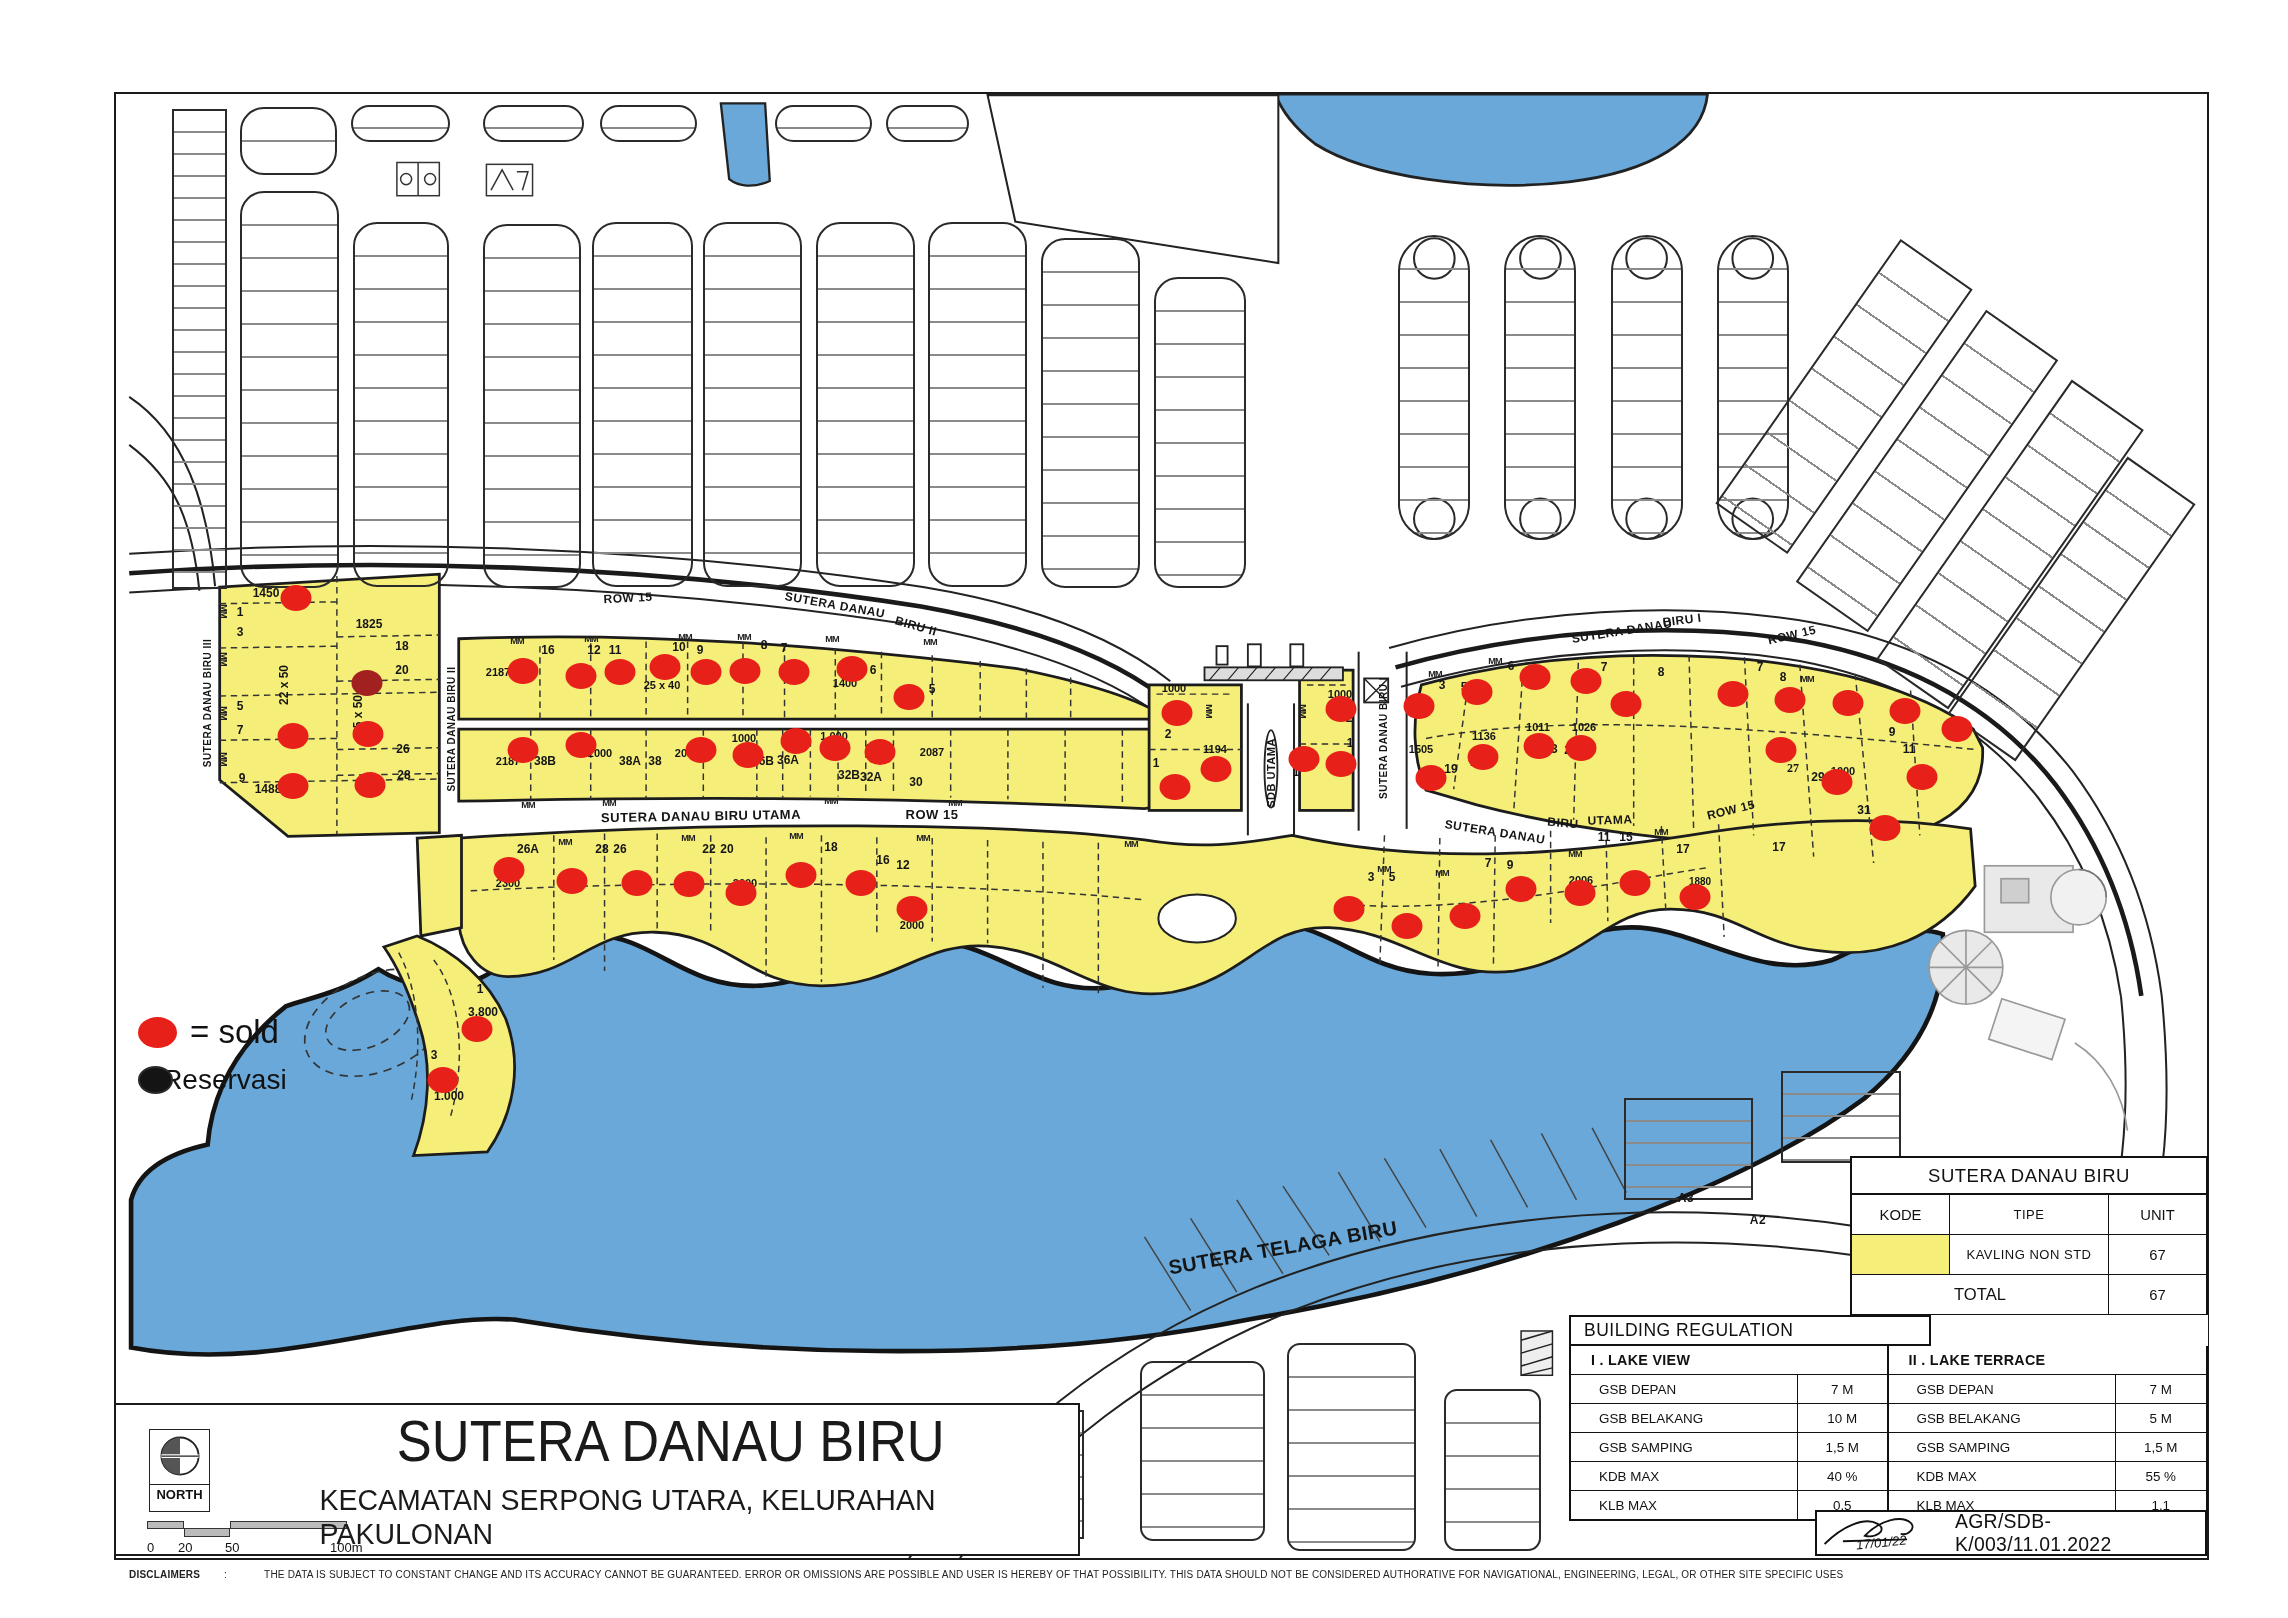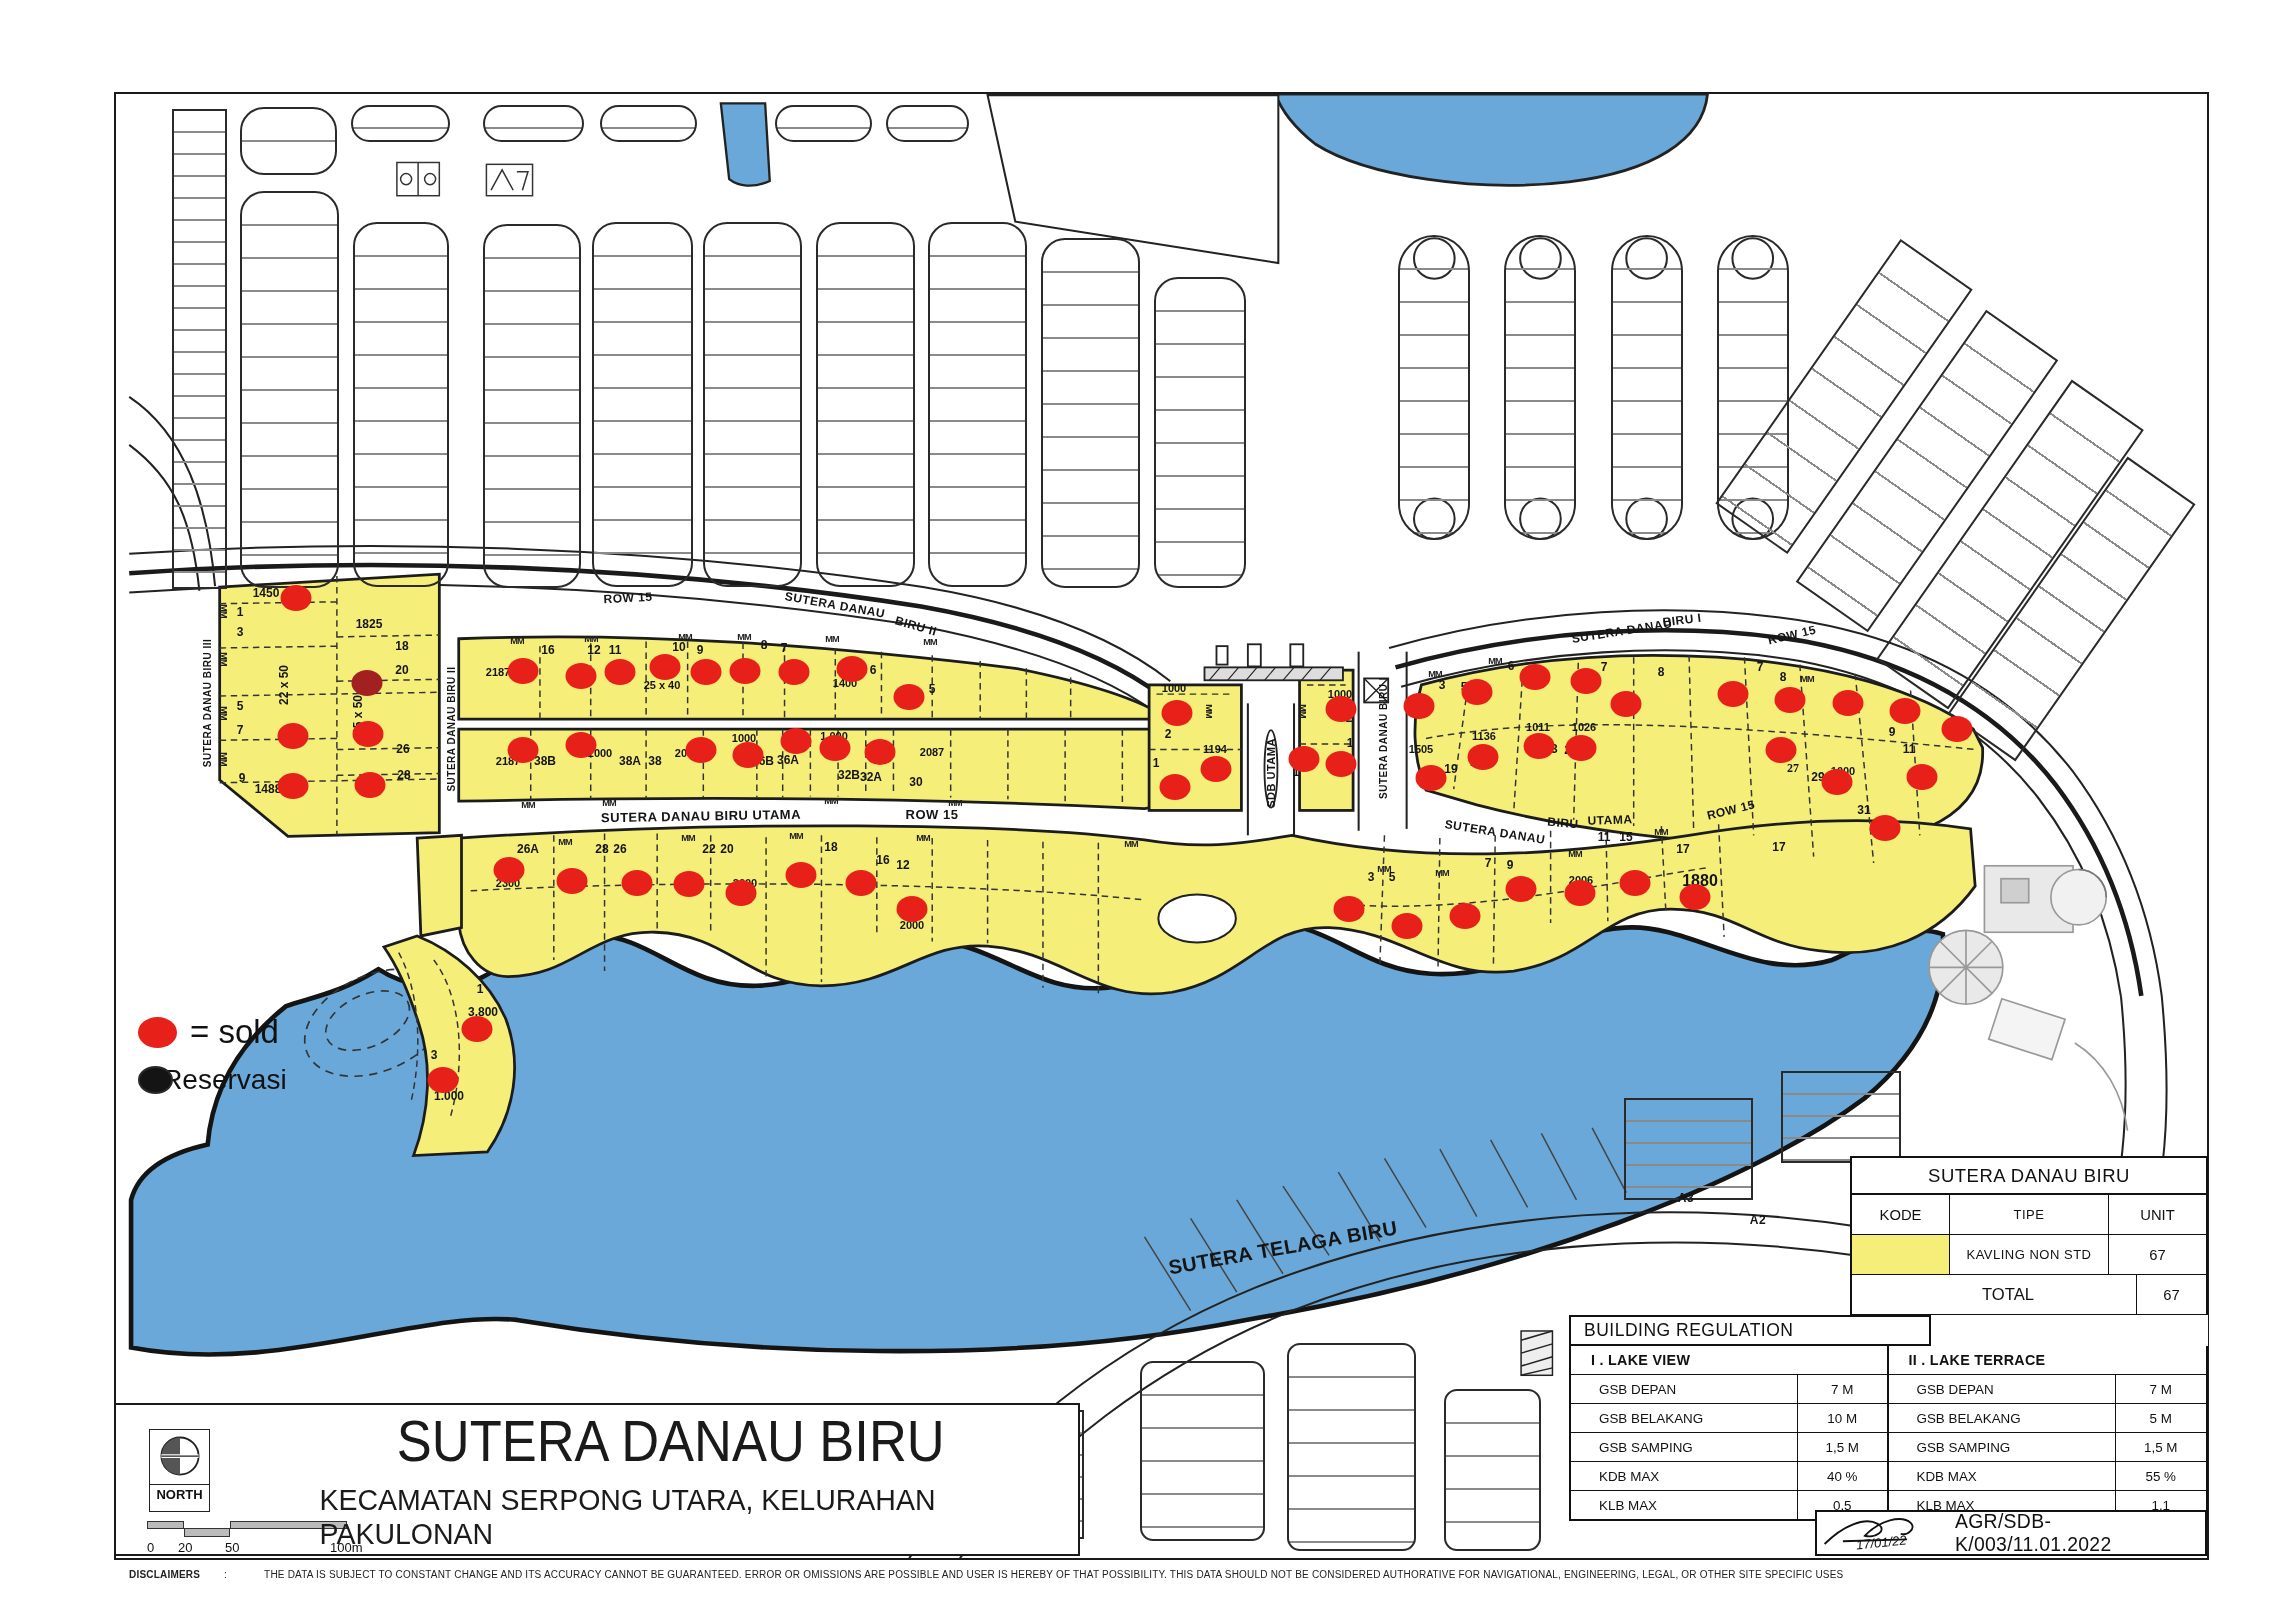--- a/index.html
+++ b/index.html
@@ -45,21 +45,21 @@
   #scale-labels span{position:absolute;top:18.5px;font-size:13px;color:#111;}
   .tb-main{flex:1;display:flex;flex-direction:column;align-items:center;justify-content:center;padding-right:37px;}
   .tb-title{font-size:57px;letter-spacing:0px;transform:scaleX(.92);color:#1a1a1a;font-weight:400;}
   .tb-sub{font-size:30px;margin-top:9.2px;transform:scaleX(.95);color:#1a1a1a;font-weight:400;}
   
   .unittable{position:absolute;left:1850px;top:1156px;width:358px;z-index:6;background:#fff;
     border:2.3px solid #111;box-sizing:border-box;font-size:14.8px;}
   .ut-title{height:35px;border-bottom:2.3px solid #111;display:flex;align-items:center;justify-content:center;
     font-size:18.5px;letter-spacing:0.5px;}
   .ut-row{display:flex;height:39px;border-bottom:1.8px solid #111;}
-  .ut-row:last-child{border-bottom:none;padding-left:28px;}
+  .ut-row:last-child{border-bottom:none;}
   .ut-cell{display:flex;align-items:center;justify-content:center;box-sizing:border-box;}
   .c-kode{width:98px;border-right:1.8px solid #111;}
   .c-tipe{width:159px;border-right:1.8px solid #111;font-size:13px;letter-spacing:0.5px;}
   .c-unit{flex:1;}
   .c-total{width:257px;border-right:1.8px solid #111;font-size:16.6px;}
   .kode-swatch{width:100%;height:100%;}
   
   .bregs{position:absolute;left:1569px;top:1315px;width:639px;z-index:6;background:#fff;box-sizing:border-box;}
   .br-title{width:362px;height:31px;border:2.3px solid #111;box-sizing:border-box;display:flex;align-items:center;
     padding-left:13px;font-size:17.5px;letter-spacing:0.5px;background:#fff;}
@@ -370,21 +370,21 @@
       <div class="lot" style="left: 903px; top: 865px; transform: translate(-50%, -50%) rotate(0deg);">12</div>
       <div class="lot" style="left: 912px; top: 925px; font-size: 11px; transform: translate(-50%, -50%) rotate(0deg);">2000</div>
       <div class="lot" style="left: 1371px; top: 877px; transform: translate(-50%, -50%) rotate(0deg);">3</div>
       <div class="lot" style="left: 1392px; top: 877px; transform: translate(-50%, -50%) rotate(0deg);">5</div>
       <div class="lot" style="left: 1488px; top: 863px; transform: translate(-50%, -50%) rotate(0deg);">7</div>
       <div class="lot" style="left: 1510px; top: 865px; transform: translate(-50%, -50%) rotate(0deg);">9</div>
       <div class="lot" style="left: 1581px; top: 880px; font-size: 11px; transform: translate(-50%, -50%) rotate(0deg);">2006</div>
       <div class="lot" style="left: 1604px; top: 837px; transform: translate(-50%, -50%) rotate(0deg);">11</div>
       <div class="lot" style="left: 1626px; top: 837px; transform: translate(-50%, -50%) rotate(0deg);">15</div>
       <div class="lot" style="left: 1683px; top: 849px; transform: translate(-50%, -50%) rotate(0deg);">17</div>
-      <div class="lot" style="left: 1700px; top: 881px; font-size: 16px; transform: translate(-50%, -50%) rotate(0deg); text-align: center;">1880</div>
+      <div class="lot" style="left: 1700px; top: 881px; font-size: 10px; transform: translate(-50%, -50%) rotate(0deg); text-align: center;">1880</div>
       <div class="lot" style="left: 480px; top: 989px; transform: translate(-50%, -50%) rotate(0deg);">1</div>
       <div class="lot" style="left: 483px; top: 1012px; font-size: 12px; transform: translate(-50%, -50%) rotate(0deg);">3.800</div>
       <div class="lot" style="left: 434px; top: 1055px; transform: translate(-50%, -50%) rotate(0deg);">3</div>
       <div class="lot" style="left: 449px; top: 1096px; font-size: 12px; transform: translate(-50%, -50%) rotate(0deg);">1.000</div>
       <div class="mm" style="left: 517px; top: 641px; transform: translate(-50%, -50%) rotate(0deg);">MM</div>
       <div class="mm" style="left: 591px; top: 639px; transform: translate(-50%, -50%) rotate(0deg);">MM</div>
       <div class="mm" style="left: 685px; top: 637px; transform: translate(-50%, -50%) rotate(0deg);">MM</div>
       <div class="mm" style="left: 744px; top: 637px; transform: translate(-50%, -50%) rotate(0deg);">MM</div>
       <div class="mm" style="left: 832px; top: 639px; transform: translate(-50%, -50%) rotate(0deg);">MM</div>
       <div class="mm" style="left: 930px; top: 642px; transform: translate(-50%, -50%) rotate(0deg);">MM</div>

